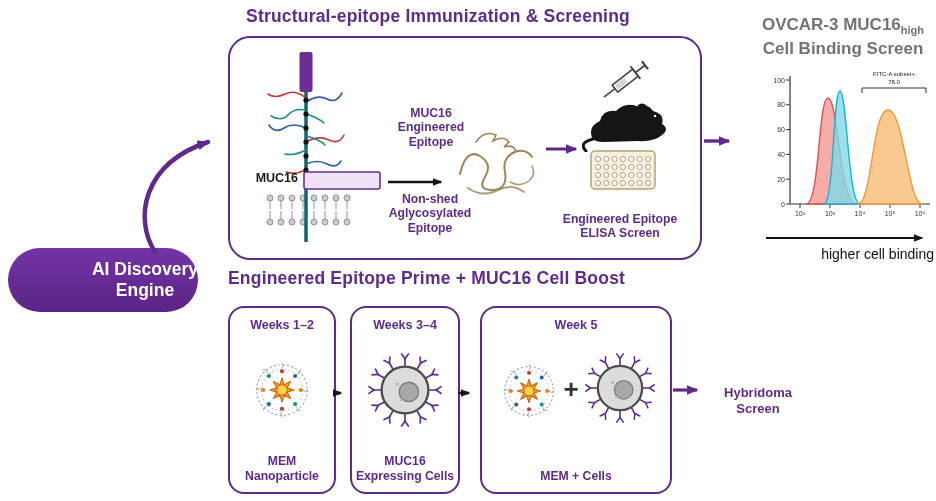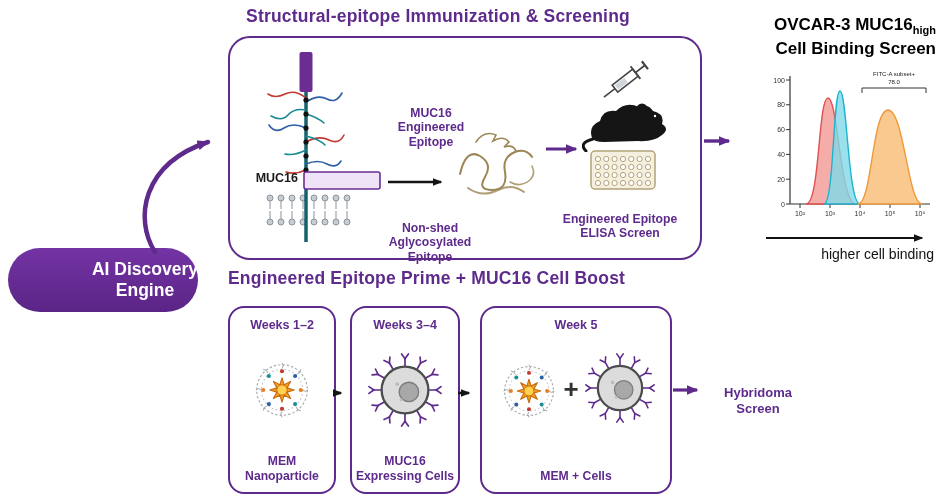--- a/index.html
+++ b/index.html
@@ -10,21 +10,21 @@
   .bold{font-weight:bold;}
   .center{text-align:center;}
   .ml{white-space:pre-line;line-height:1.18;}
   .panel{border:2.5px solid #5e2b8c;border-radius:22px;background:#fff;}
   .weekbox{border:2px solid #5e2b8c;border-radius:16px;background:#fff;}
   .title{font-size:17.5px;font-weight:bold;color:#5e2b8c;letter-spacing:.2px;}
   .smallcap{font-size:12.2px;font-weight:bold;color:#5e2b8c;}
   .weeklbl{font-size:12.5px;font-weight:bold;color:#5e2b8c;text-align:center;margin-top:10px;}
   .boxlbl{position:absolute;left:0;right:0;bottom:9px;font-size:12.2px;font-weight:bold;color:#5e2b8c;text-align:center;}
   .badge{background:linear-gradient(180deg,#7434a4,#5a2486);border-radius:32px;display:flex;align-items:center;justify-content:flex-end;color:#fff;font-weight:bold;font-size:17.5px;text-align:center;line-height:1.2;}
-  .screen-title{font-size:17px;font-weight:bold;color:#000000;text-align:right;line-height:1.3;}
+  .screen-title{font-size:17px;font-weight:bold;color:#737373;text-align:center;line-height:1.3;}
   .screen-title sub{font-size:11px;}
   svg text{font-family:"Liberation Sans",sans-serif;}
 </style>
 </head>
 <body>
 
 <div id="canvas">
 
   <svg width="0" height="0" style="position:absolute">
     <defs>
@@ -210,21 +210,21 @@
   <div class="abs bold" style="left:240px;top:171px;width:58px;text-align:right;font-size:12.5px;color:#1a1a1a;">MUC16</div>
 
   <div class="abs smallcap center ml" style="left:388px;top:106px;width:86px;">MUC16
 Engineered
 Epitope</div>
 
   <svg class="abs" style="left:386px;top:174px;" width="66" height="16">
     <line x1="2" y1="8" x2="55" y2="8" stroke="#141414" stroke-width="2.4" marker-end="url(#ah-k)"></line>
   </svg>
 
-  <div class="abs smallcap center ml" style="left:378px;top:192px;width:104px;margin-top:29px;">Non-shed
+  <div class="abs smallcap center ml" style="left:378px;top:192px;width:104px;">Non-shed
 Aglycosylated
 Epitope</div>
 
   <svg class="abs" style="left:452px;top:112px;" width="90" height="95" viewBox="0 0 90 95">
     <g fill="none" stroke="#9c8655" stroke-width="2" stroke-linecap="round">
       <path d="M8,62 q6,-26 20,-18 q13,8 5,21 q-8,13 7,13 q16,0 13,-18 q-3,-15 10,-20 q11,-4 17,5"></path>
       <path d="M16,76 q14,10 30,2 q14,-7 26,2" opacity="0.8"></path>
       <path d="M24,30 q8,-12 20,-7 l-3,6 q10,-6 16,1 l-5,5 q9,-3 12,4" stroke-width="1.6"></path>
       <path d="M58,70 q10,6 20,-2 q6,-6 2,-14" stroke-width="1.6" opacity="0.8"></path>
     </g>

